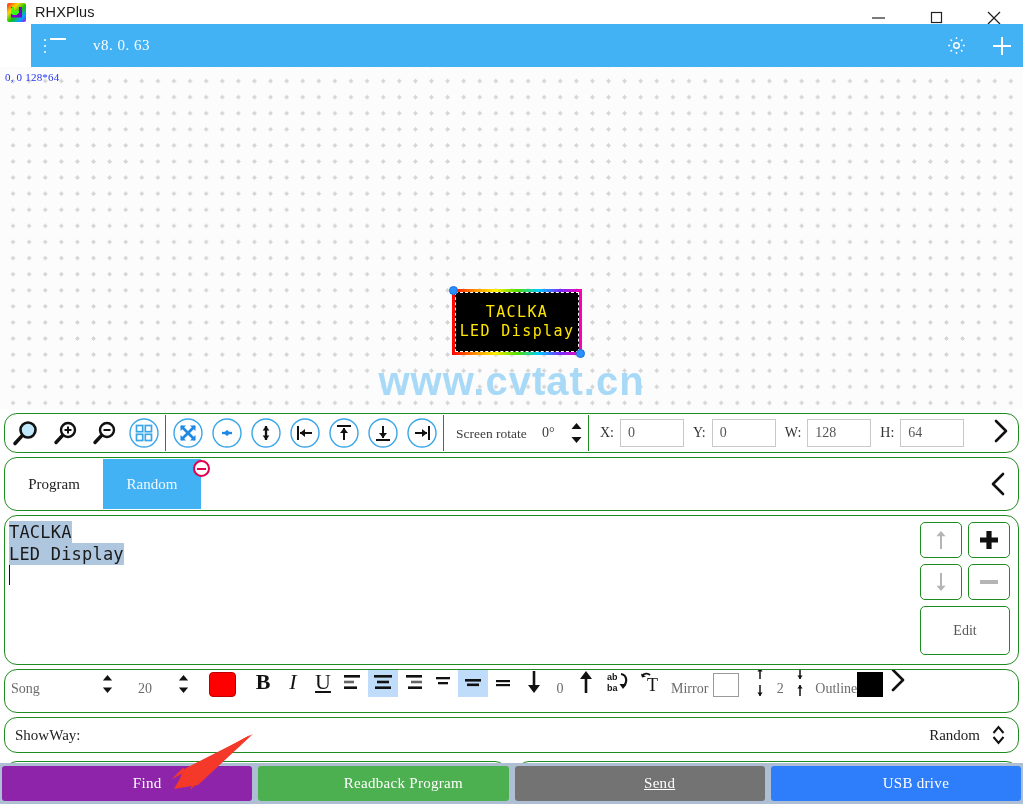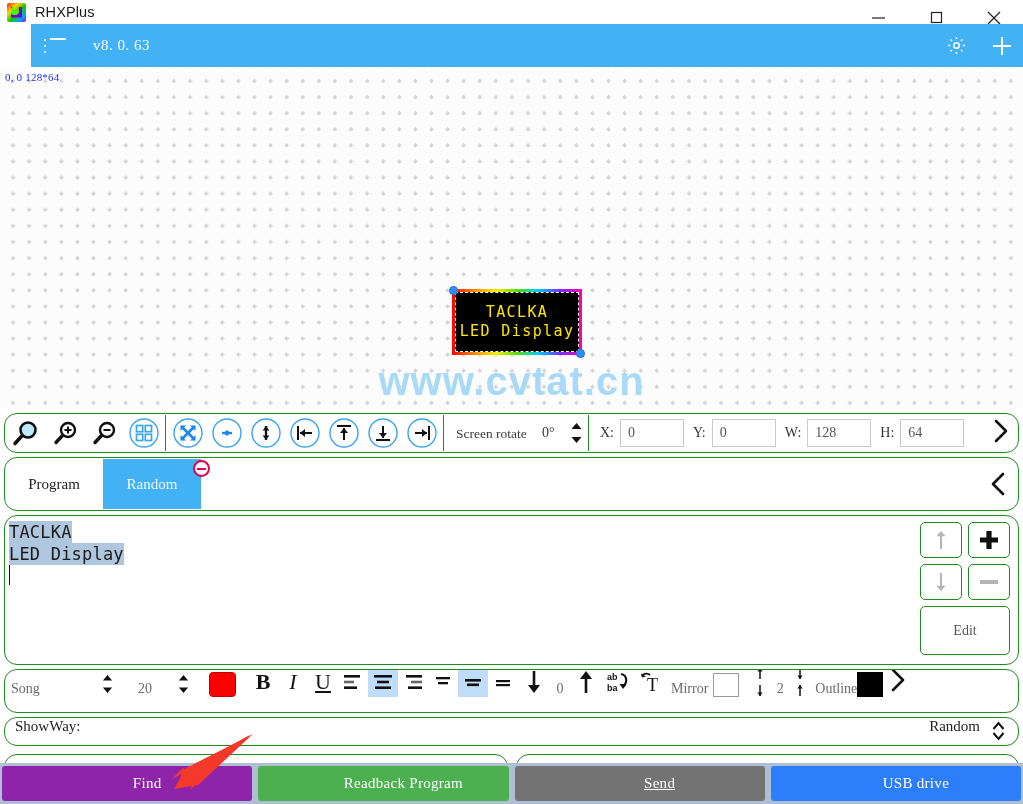--- a/index.html
+++ b/index.html
@@ -181,21 +181,21 @@
   }
   .fmt-btn {
     width: 30px; height: 30px; display:flex; align-items:center; justify-content:center;
     font-size: 19px; color:#111; font-family:"Liberation Serif",serif;
   }
   .fmt-btn.active { background: #bfdcfb; }
   .checkbox-box { width: 26px; height: 24px; border:1px solid #9a9a9a; background:#fff; }
   .black-swatch { width: 26px; height: 25px; background:#000; }
 
   
-  .showway-panel { height: 29px; display:flex; align-items:flex-start; padding: 0 10px; }
+  .showway-panel { height: 36px; display:flex; align-items:center; padding: 0 10px; }
   .showway-label { font-size: 15px; color:#222; font-family:"Liberation Serif",serif; }
   .showway-val { margin-left:auto; font-size: 15px; color:#222; font-family:"Liberation Serif",serif; }
 
   
   .sr-row { display:flex; }
   .sr-panel { height: 42px; display:flex; align-items:center; padding: 0 10px; }
   .sr-label { font-size: 15px; color:#222; font-family:"Liberation Serif",serif;}
   .sr-val { margin-left:auto; font-size: 15px; color:#333; font-family:"Liberation Serif",serif;}
 
   

